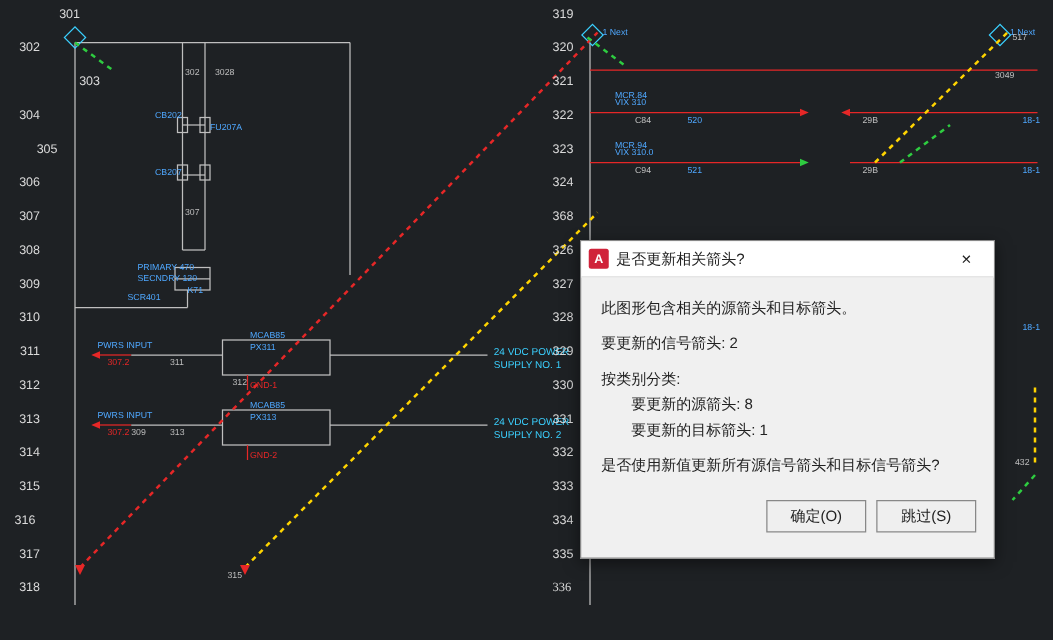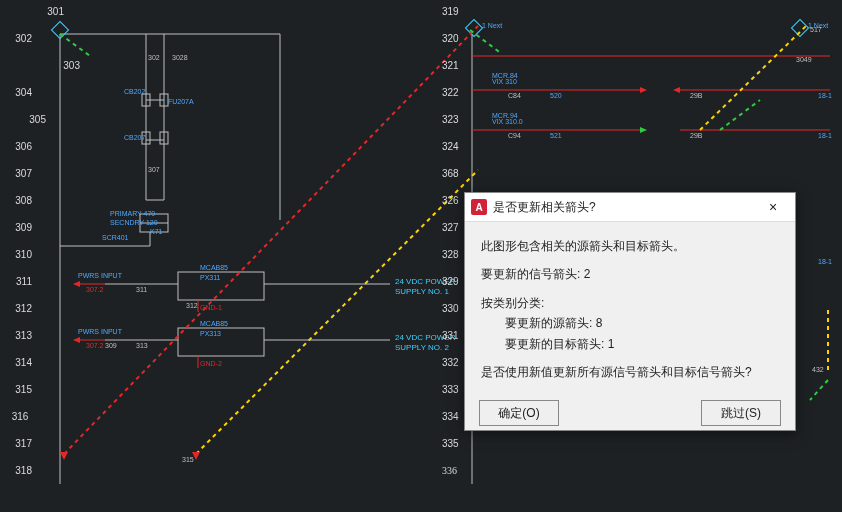--- a/index.html
+++ b/index.html
@@ -16,21 +16,21 @@
   .diamond{stroke:#3bd0ff;stroke-width:1;fill:none}
   .dashline{stroke-dasharray:4 4;stroke-width:2;fill:none}
   
   .dialog{position:absolute;left:464px;top:192px;width:330px;background:#f0f0f0;border:1px solid #888;box-shadow:0 3px 12px rgba(0,0,0,.5);font-size:12px;color:#222}
   .dlg-titlebar{height:28px;background:#fff;display:flex;align-items:center;padding:0 4px 0 6px;border-bottom:1px solid #ddd}
   .dlg-icon{width:16px;height:16px;background:#d0233a;border-radius:2px;color:#fff;display:flex;align-items:center;justify-content:center;font-size:10px;font-weight:bold;margin-right:6px}
   .dlg-title{flex:1;font-size:12px}
   .dlg-close{width:36px;height:24px;display:flex;align-items:center;justify-content:center;font-size:14px;cursor:pointer}
   .dlg-body{padding:14px 16px 10px;line-height:1.7}
   .dlg-sub{padding-left:24px}
-  .dlg-buttons{display:flex;justify-content:space-between;gap:8px;padding:8px 14px 4px}
+  .dlg-buttons{display:flex;justify-content:flex-end;gap:8px;padding:8px 14px 20px}
   .btn{min-width:78px;height:24px;background:#efefef;border:1px solid #888;font-size:12px;cursor:pointer;display:flex;align-items:center;justify-content:center}
   .sep{height:8px}
 </style>
 </head>
 <body>
 
 <div class="canvas">
 
 <svg width="842" height="512">
 

